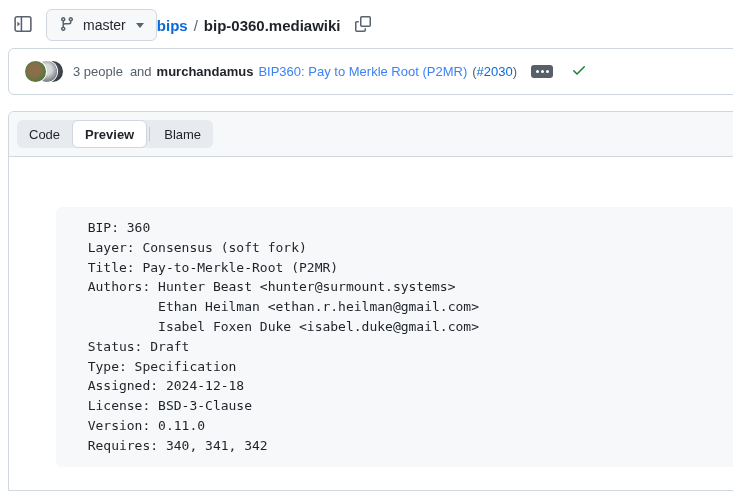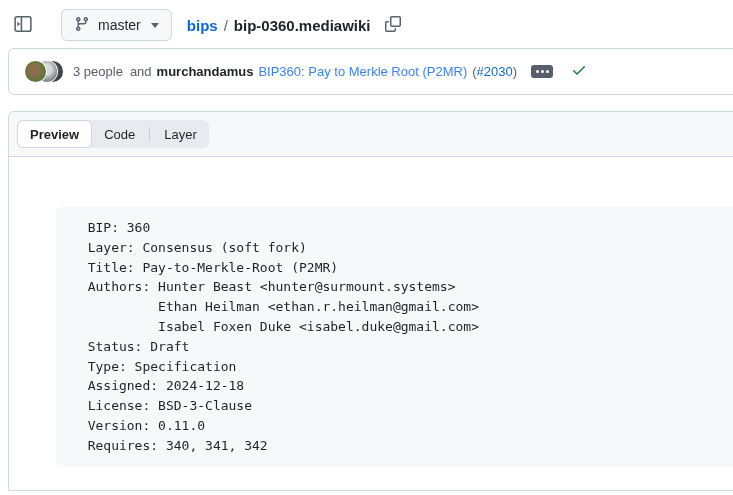--- a/index.html
+++ b/index.html
@@ -10,21 +10,20 @@
     color: #1f2328;
     position: relative;
   }
 
   
   .topbar {
     display: flex;
     align-items: center;
     padding: 8px 8px 6px 10px;
     height: 48px;
-    gap: 15px;
   }
   .icon-btn {
     background: transparent;
     border: none;
     padding: 4px;
     border-radius: 6px;
     cursor: pointer;
     color: #59636e;
     display: inline-flex;
     align-items: center;
@@ -234,24 +233,24 @@
       <svg width="16" height="16" viewBox="0 0 16 16" fill="currentColor">
         <path d="M13.78 4.22a.75.75 0 0 1 0 1.06l-7.25 7.25a.75.75 0 0 1-1.06 0L2.22 9.28a.751.751 0 0 1 .018-1.042.751.751 0 0 1 1.042-.018L6 10.94l6.72-6.72a.75.75 0 0 1 1.06 0Z"></path>
       </svg>
     </span>
   </button>
 </div>
 
 <div class="panel">
   <div class="panel-header">
     <div class="segmented">
+      <button class="seg-btn">Code</button>
       <button class="seg-btn selected">Preview</button>
-      <button class="seg-btn">Code</button>
       <span class="seg-divider"></span>
-      <button class="seg-btn">Layer</button>
+      <button class="seg-btn">Blame</button>
     </div>
   </div>
   <div class="panel-body">
     <pre class="file-pre">  BIP: 360
   Layer: Consensus (soft fork)
   Title: Pay-to-Merkle-Root (P2MR)
   Authors: Hunter Beast &lt;hunter@surmount.systems&gt;
            Ethan Heilman &lt;ethan.r.heilman@gmail.com&gt;
            Isabel Foxen Duke &lt;isabel.duke@gmail.com&gt;
   Status: Draft

